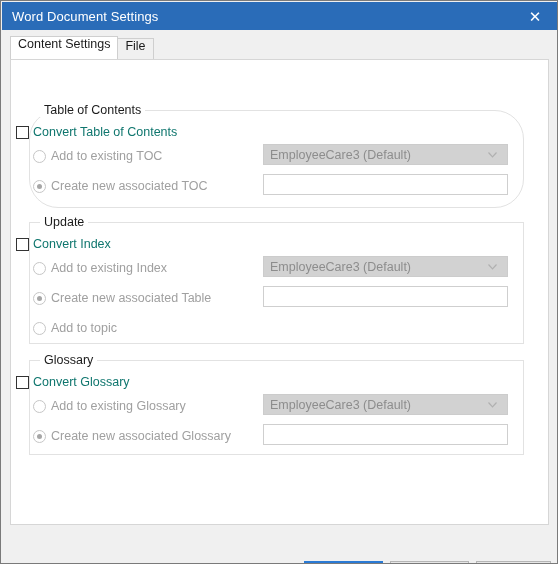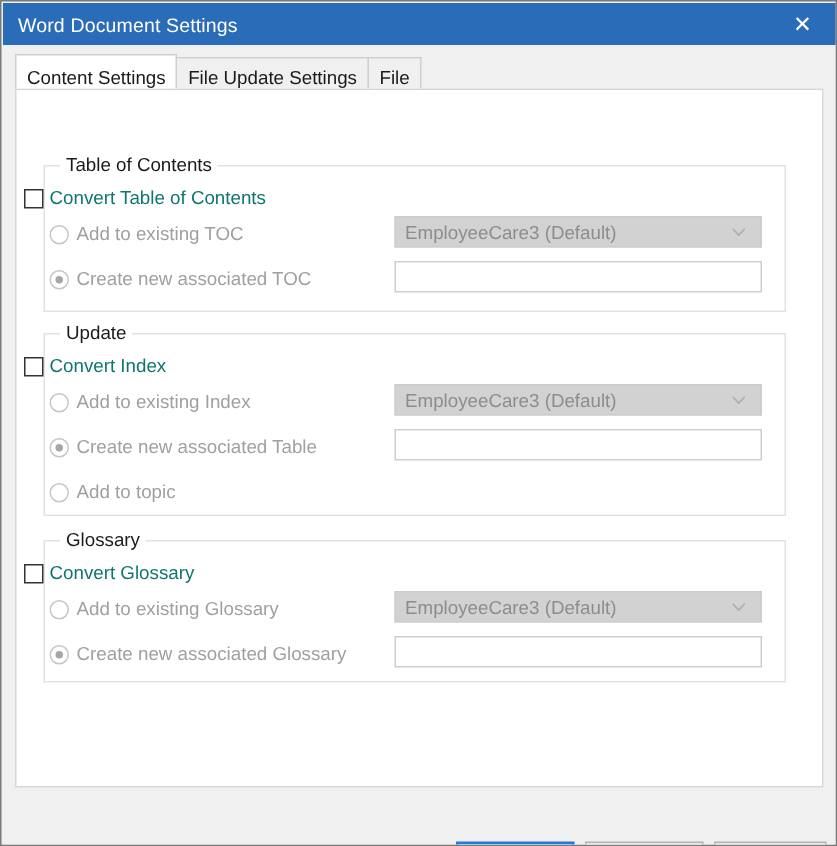--- a/index.html
+++ b/index.html
@@ -74,21 +74,21 @@
     z-index: 3;
   }
   .tab {
     height: 21px;
     box-sizing: border-box;
     border: 1px solid #cfcfcf;
     border-bottom: none;
     background: #f0f0f0;
     padding: 0 7px;
     display: flex;
-    align-items: flex-end;
+    align-items: flex-start;
     font-size: 12.5px;
     color: #1b1b1b;
     white-space: nowrap;
     margin-right: -1px;
     cursor: default;
   }
   .tab.active {
     height: 23px;
     background: #ffffff;
     border-color: #cfcfcf;
@@ -117,21 +117,21 @@
     position: absolute;
     top: -8px;
     left: 10px;
     background: #ffffff;
     padding: 0 4px;
     font-size: 12.5px;
     color: #1b1b1b;
     white-space: nowrap;
   }
 
-  #group-toc    { left: 27px; top: 80px;  width: 495px; height: 98px; }
+  #group-toc    { left: 27px; top: 80px;  width: 495px; height: 98px; border-radius: 29px; }
   #group-index  { left: 27px; top: 192px; width: 495px; height: 122px; }
   #group-gloss  { left: 27px; top: 330px; width: 495px; height: 95px; }
 
   
   .cbrow {
     position: absolute;
     left: 14px;
     display: flex;
     align-items: center;
     cursor: default;
@@ -255,23 +255,20 @@
     <div class="close-btn">
       <span class="close-glyph">✕</span>
     </div>
   </div>
 
   <div class="body-area">
 
     <div class="tabstrip">
       <div class="tab active">
         <span>Content Settings</span>
-      </div>
-      <div class="tab">
-        <span>File Update Settings</span>
       </div>
       <div class="tab">
         <span>File</span>
       </div>
     </div>
 
     <div class="tabpanel"></div>
 
     <div class="group" id="group-toc">
       <div class="group-title">Table of Contents</div>

